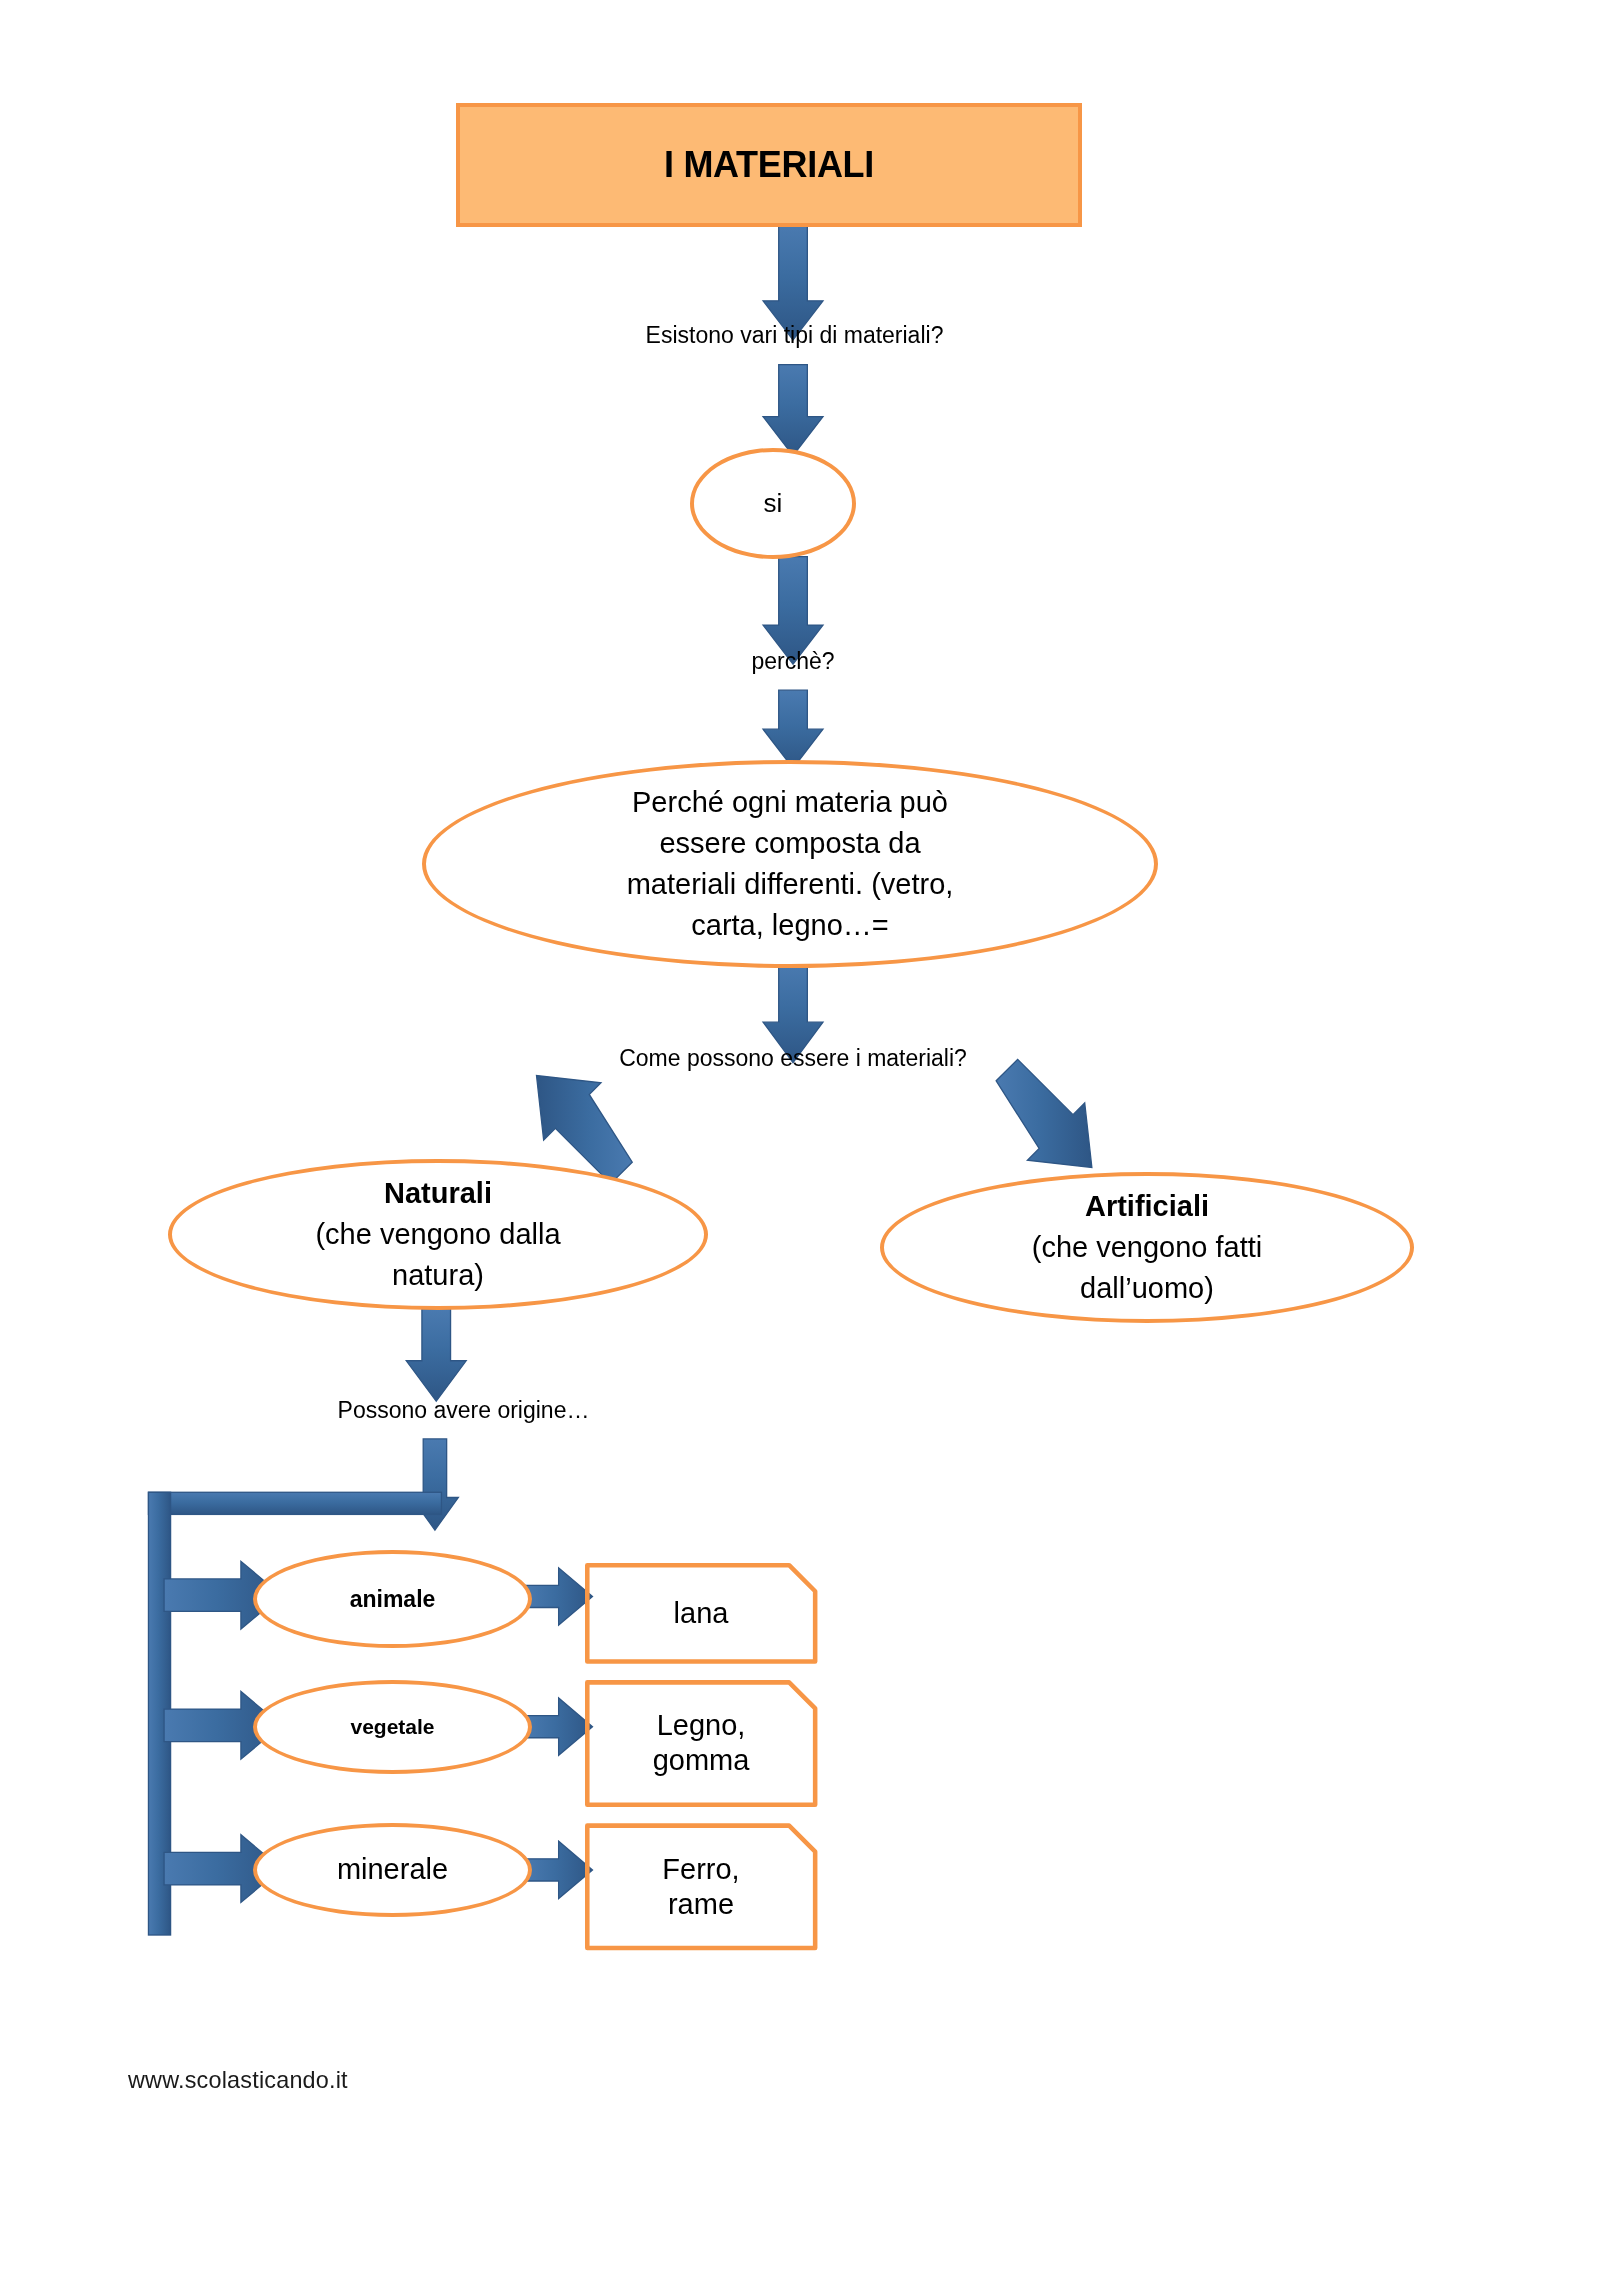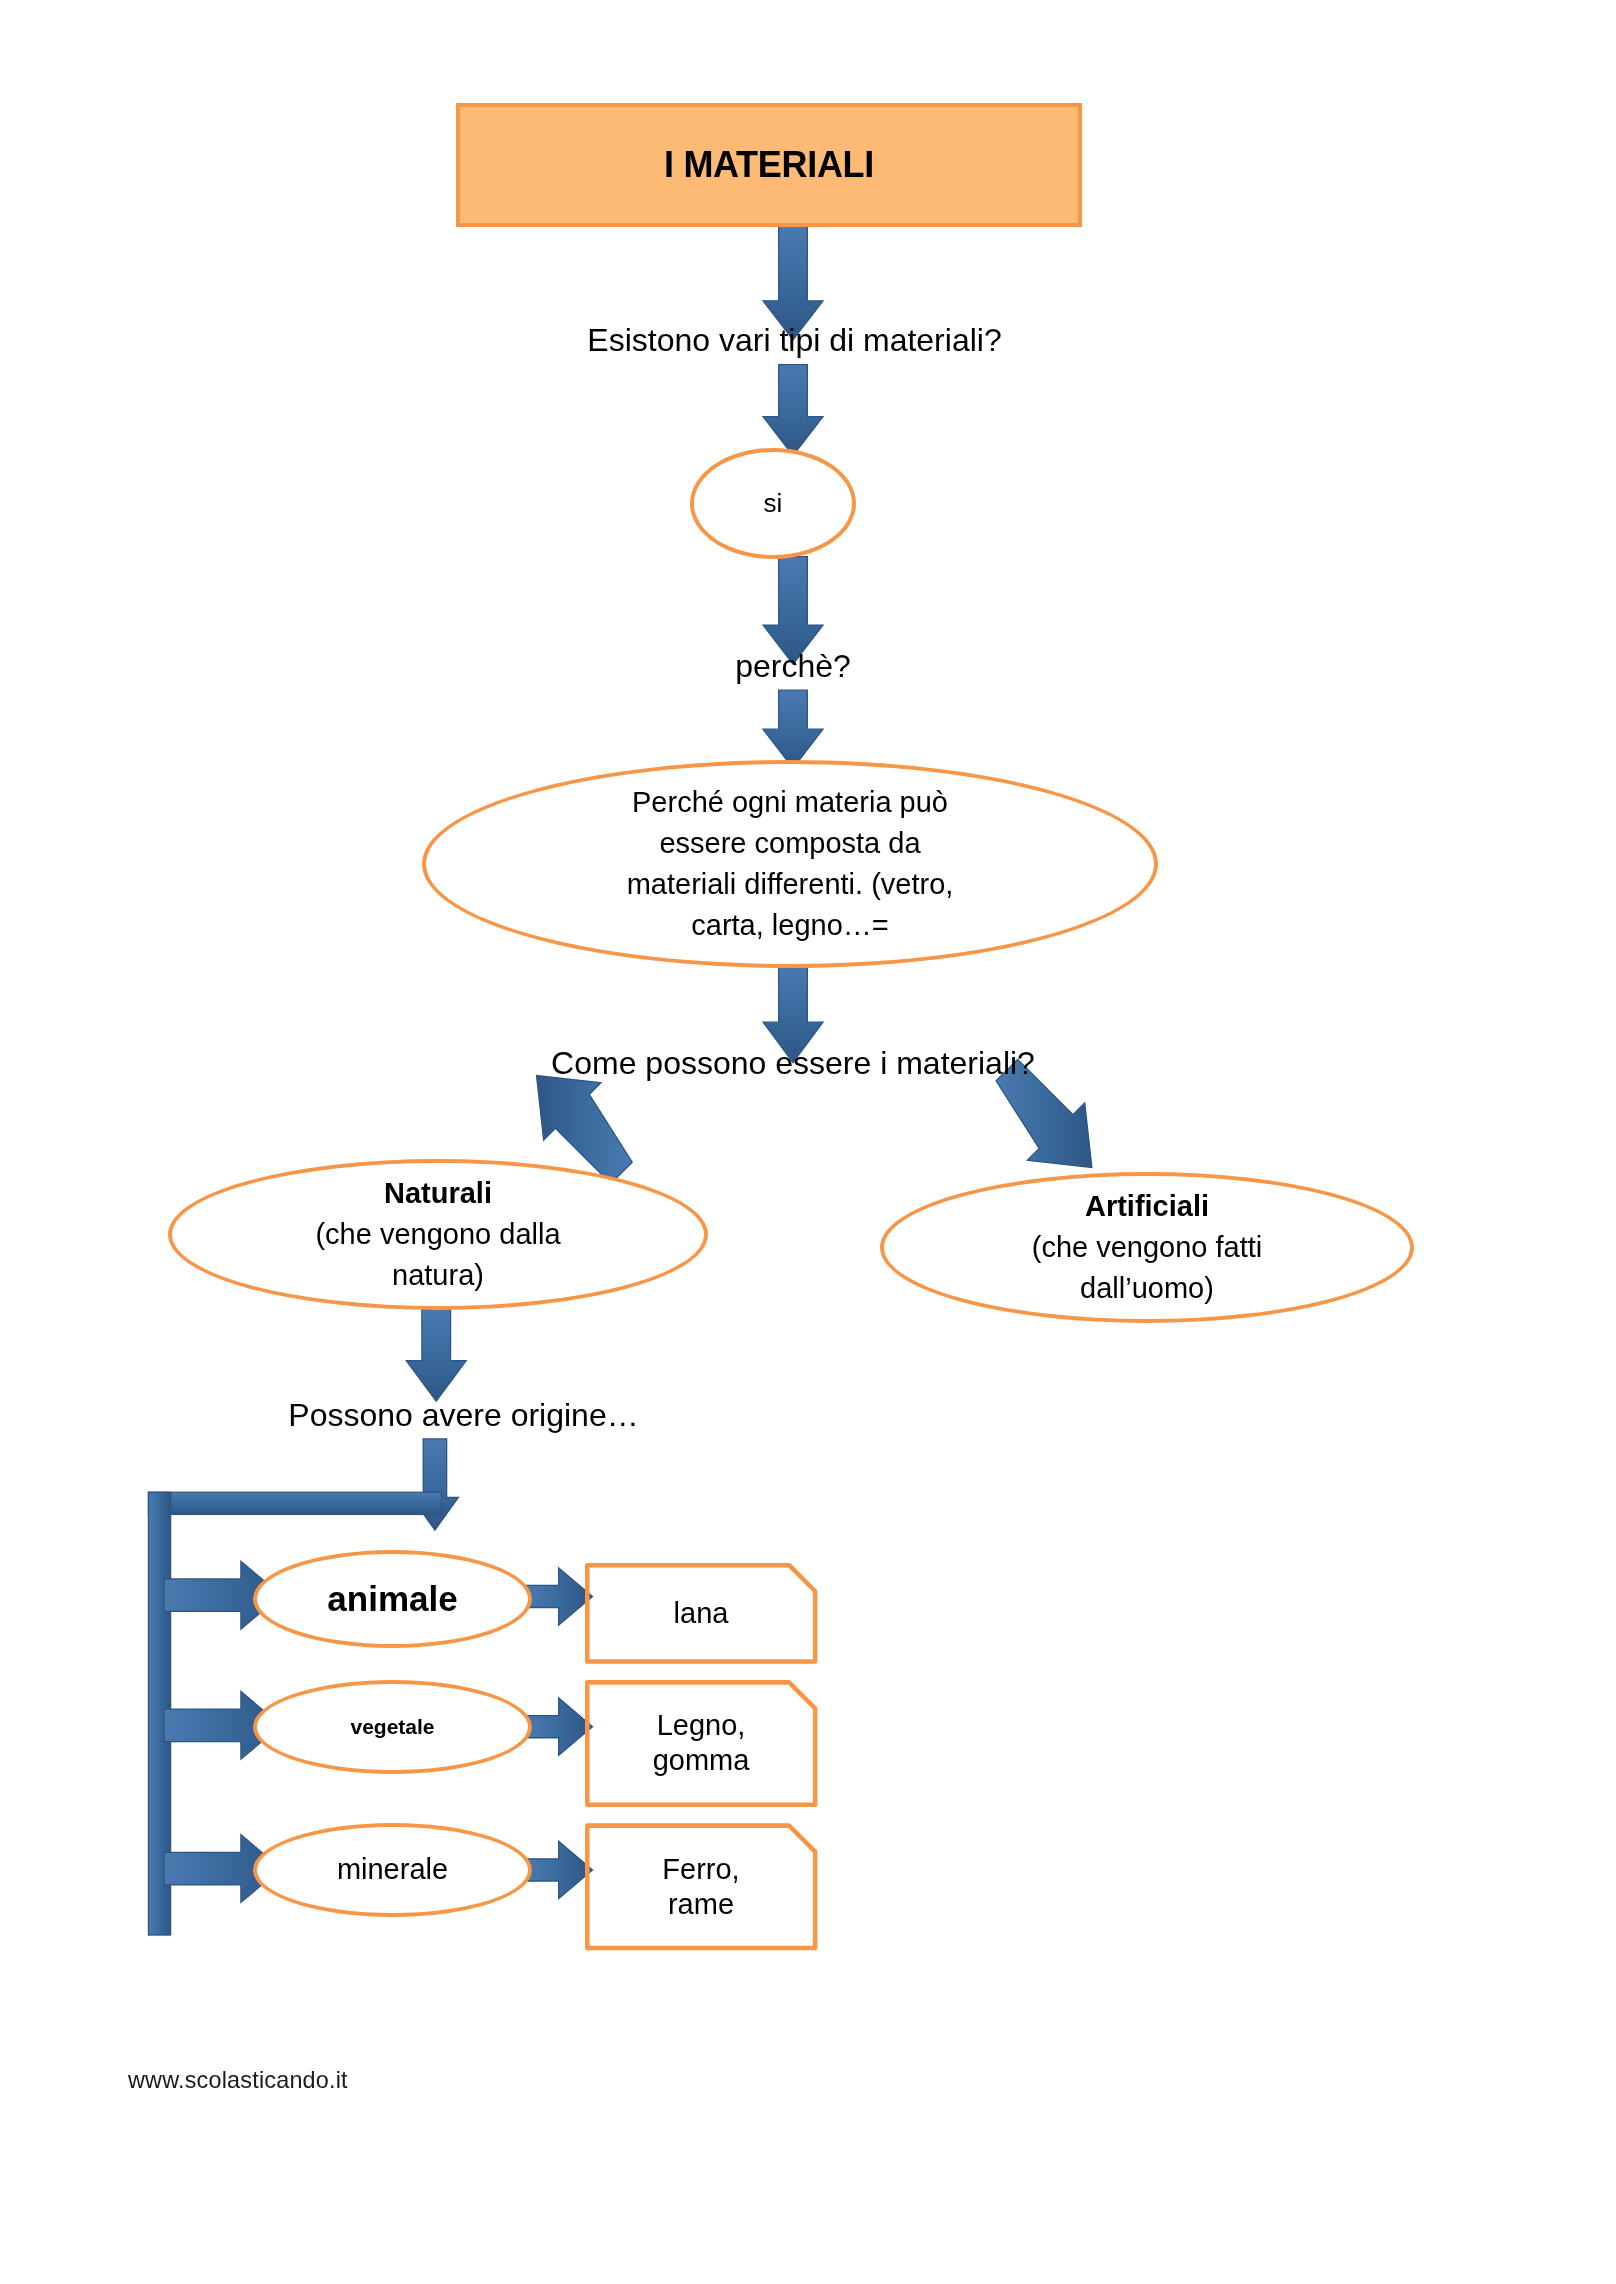--- a/index.html
+++ b/index.html
@@ -46,21 +46,21 @@
     font-weight: bold;
     letter-spacing: -0.3px;
   }
 
   
   .conn-label {
     position: absolute;
     color: #000000;
     white-space: nowrap;
     text-align: center;
-    font-size: 32px;
+    font-size: 23px;
   }
 
   
   .ellipse {
     border: 4.6px solid #F79646;
     border-radius: 50%;
     background: #ffffff;
     line-height: 1.42;
   }
   .ellipse .strong {
@@ -214,21 +214,21 @@
     <span>(che vengono dalla</span>
     <span>natura)</span>
   </div>
 
   <div class="node ellipse" style="left:880px; top:1172px; width:534px; height:151px; font-size:29px;">
     <span class="strong">Artificiali</span>
     <span>(che vengono fatti</span>
     <span>dall’uomo)</span>
   </div>
 
-  <div class="node ellipse" style="left:253px; top:1550px; width:279px; height:98px; font-size:35px; font-weight:bold;">
+  <div class="node ellipse" style="left:253px; top:1550px; width:279px; height:98px; font-size:23px; font-weight:bold;">
     <span>animale</span>
   </div>
 
   <div class="node ellipse" style="left:253px; top:1680px; width:279px; height:94px; font-size:21px; font-weight:bold;">
     <span>vegetale</span>
   </div>
 
   <div class="node ellipse" style="left:253px; top:1823px; width:279px; height:94px; font-size:29px; font-weight:normal;">
     <span>minerale</span>
   </div>

